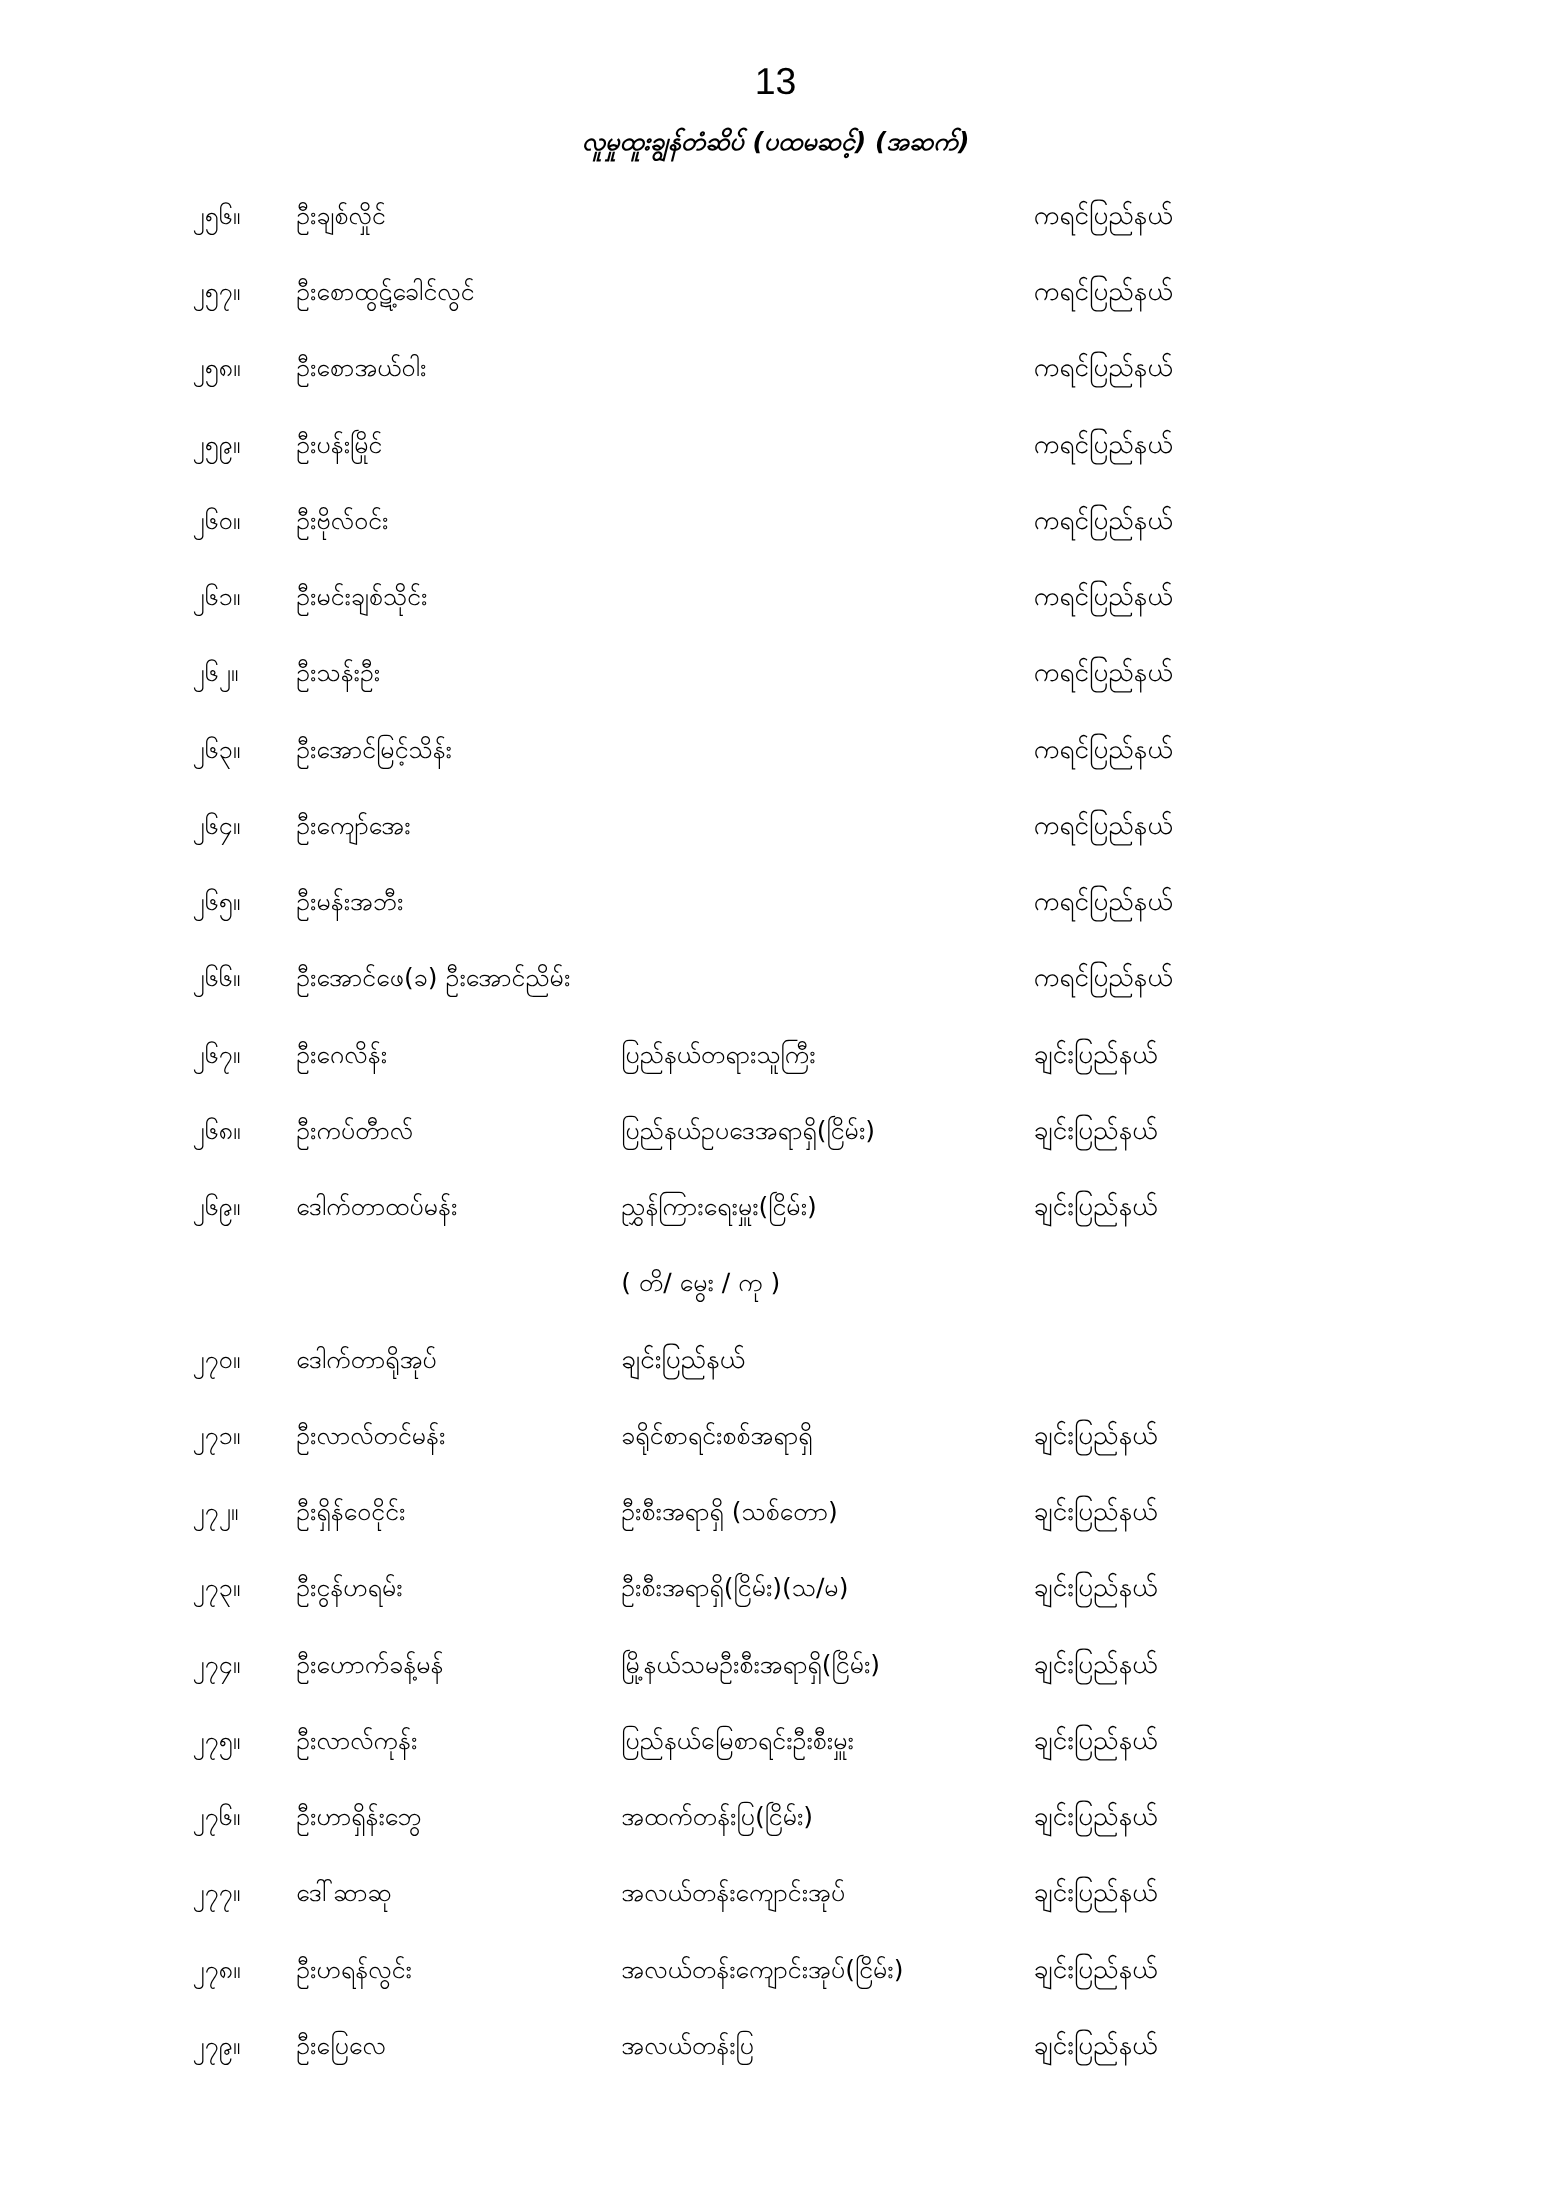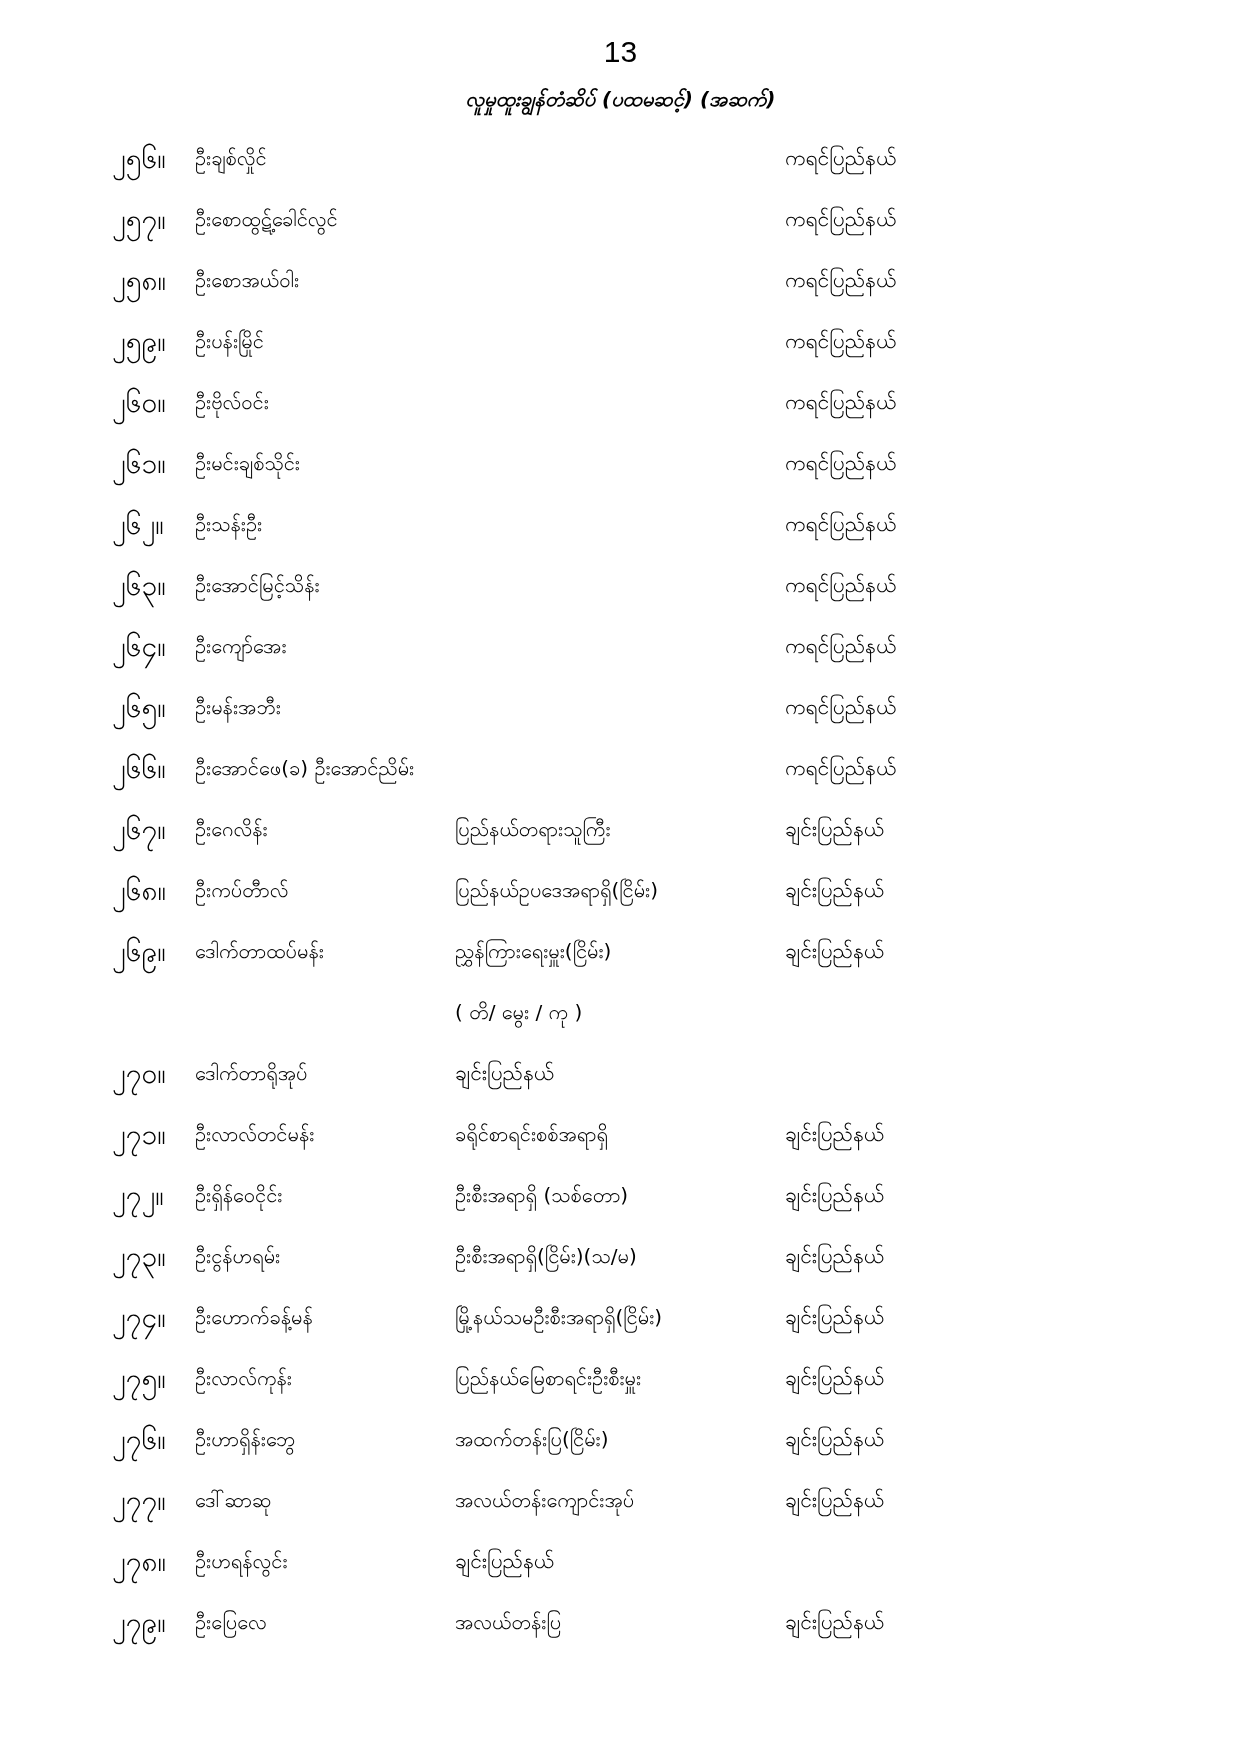--- a/index.html
+++ b/index.html
@@ -7,21 +7,21 @@
     position:relative;
     width:1241px;
     height:1753px;
     margin:0 auto;
     background:#ffffff;
     color:#000000;
     font-family:"DejaVu Sans", sans-serif;
     overflow:hidden;
   }
   .pageno{
-    padding-top:36px;
+    padding-top:50px;
     text-align:center;
     font-size:30px;
     line-height:32px;
     font-family:"Liberation Sans", sans-serif;
   }
   .doc-title{
     margin-top:16px;
     text-align:center;
     font-size:20px;
     font-weight:bold;
@@ -34,21 +34,22 @@
   .row{
     display:flex;
     align-items:flex-start;
     padding-left:112px;
     line-height:61px;
     white-space:nowrap;
   }
   .c-no{
     width:83px;
     flex:0 0 83px;
-    font-size:28px;
+    font-size:20px;
+    margin-left:42px;
   }
   .c-name{
     width:260px;
     flex:0 0 260px;
     font-size:20px;
   }
   .c-pos{
     width:330px;
     flex:0 0 330px;
     font-size:20px;
@@ -280,20 +281,24 @@
     <span class="c-pos">
       <span class="pos-line">အလယ်တန်းကျောင်းအုပ်</span>
 
     </span>
     <span class="c-region">ချင်းပြည်နယ်</span>
   </div>
 
   <div class="row">
     <span class="c-no">၂၇၈။</span>
     <span class="c-name">ဦးဟရန်လွင်း</span>
+    <span class="c-pos">
+      <span class="pos-line">အလယ်တန်းကျောင်းအုပ်(ငြိမ်း)</span>
+
+    </span>
     <span class="c-region">ချင်းပြည်နယ်</span>
   </div>
 
   <div class="row">
     <span class="c-no">၂၇၉။</span>
     <span class="c-name">ဦးပြေလေ</span>
     <span class="c-pos">
       <span class="pos-line">အလယ်တန်းပြ</span>
 
     </span>

